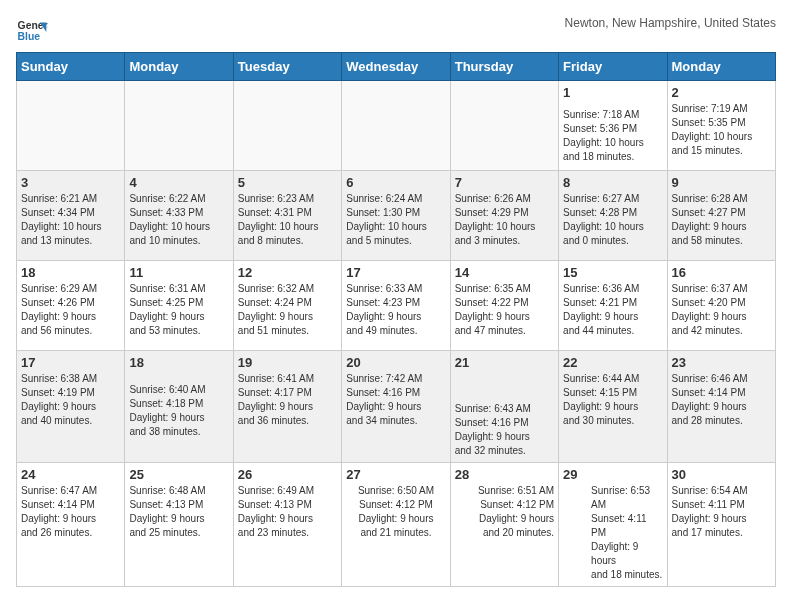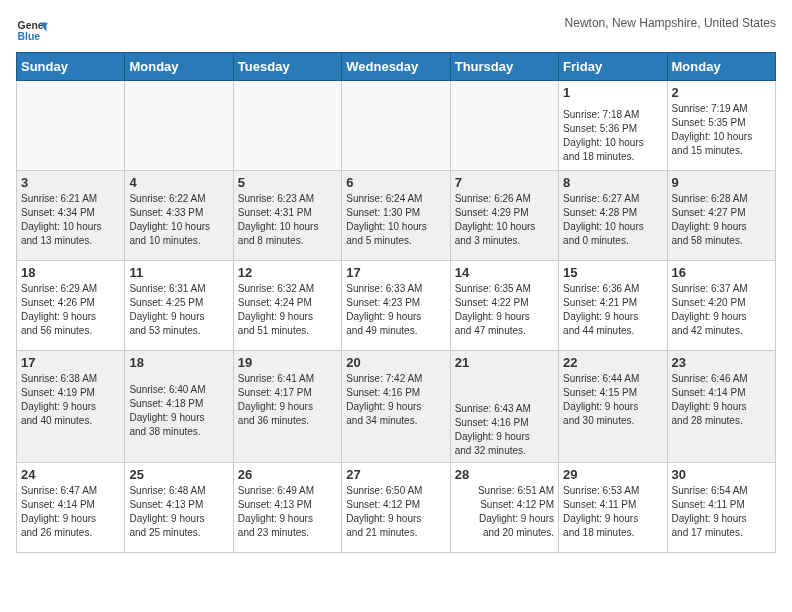--- a/index.html
+++ b/index.html
@@ -298,35 +298,35 @@
         </td>
         <td>
           <span class="day-num">26</span>
           <div class="day-info" style="white-space: pre-line;">Sunrise: 6:49 AM
 Sunset: 4:13 PM
 Daylight: 9 hours
 and 23 minutes.</div>
         </td>
         <td>
           <span class="day-num">27</span>
-          <div class="day-info" style="white-space: pre-line;">Sunrise: 6:50 AM
+          <div class="day-info" style="white-space: pre-line; text-align: center;">Sunrise: 6:50 AM
 Sunset: 4:12 PM
 Daylight: 9 hours
 and 21 minutes.</div>
         </td>
         <td>
           <span class="day-num">28</span>
           <div class="day-info" style="white-space: pre-line; text-align: right;">Sunrise: 6:51 AM
 Sunset: 4:12 PM
 Daylight: 9 hours
 and 20 minutes.</div>
         </td>
         <td>
           <span class="day-num">29</span>
-          <div class="day-info" style="white-space: pre-line;">Sunrise: 6:53 AM
+          <div class="day-info" style="white-space: pre-line; margin-left: 28px;">Sunrise: 6:53 AM
 Sunset: 4:11 PM
 Daylight: 9 hours
 and 18 minutes.</div>
         </td>
         <td>
           <span class="day-num">30</span>
           <div class="day-info" style="white-space: pre-line;">Sunrise: 6:54 AM
 Sunset: 4:11 PM
 Daylight: 9 hours
 and 17 minutes.</div>

